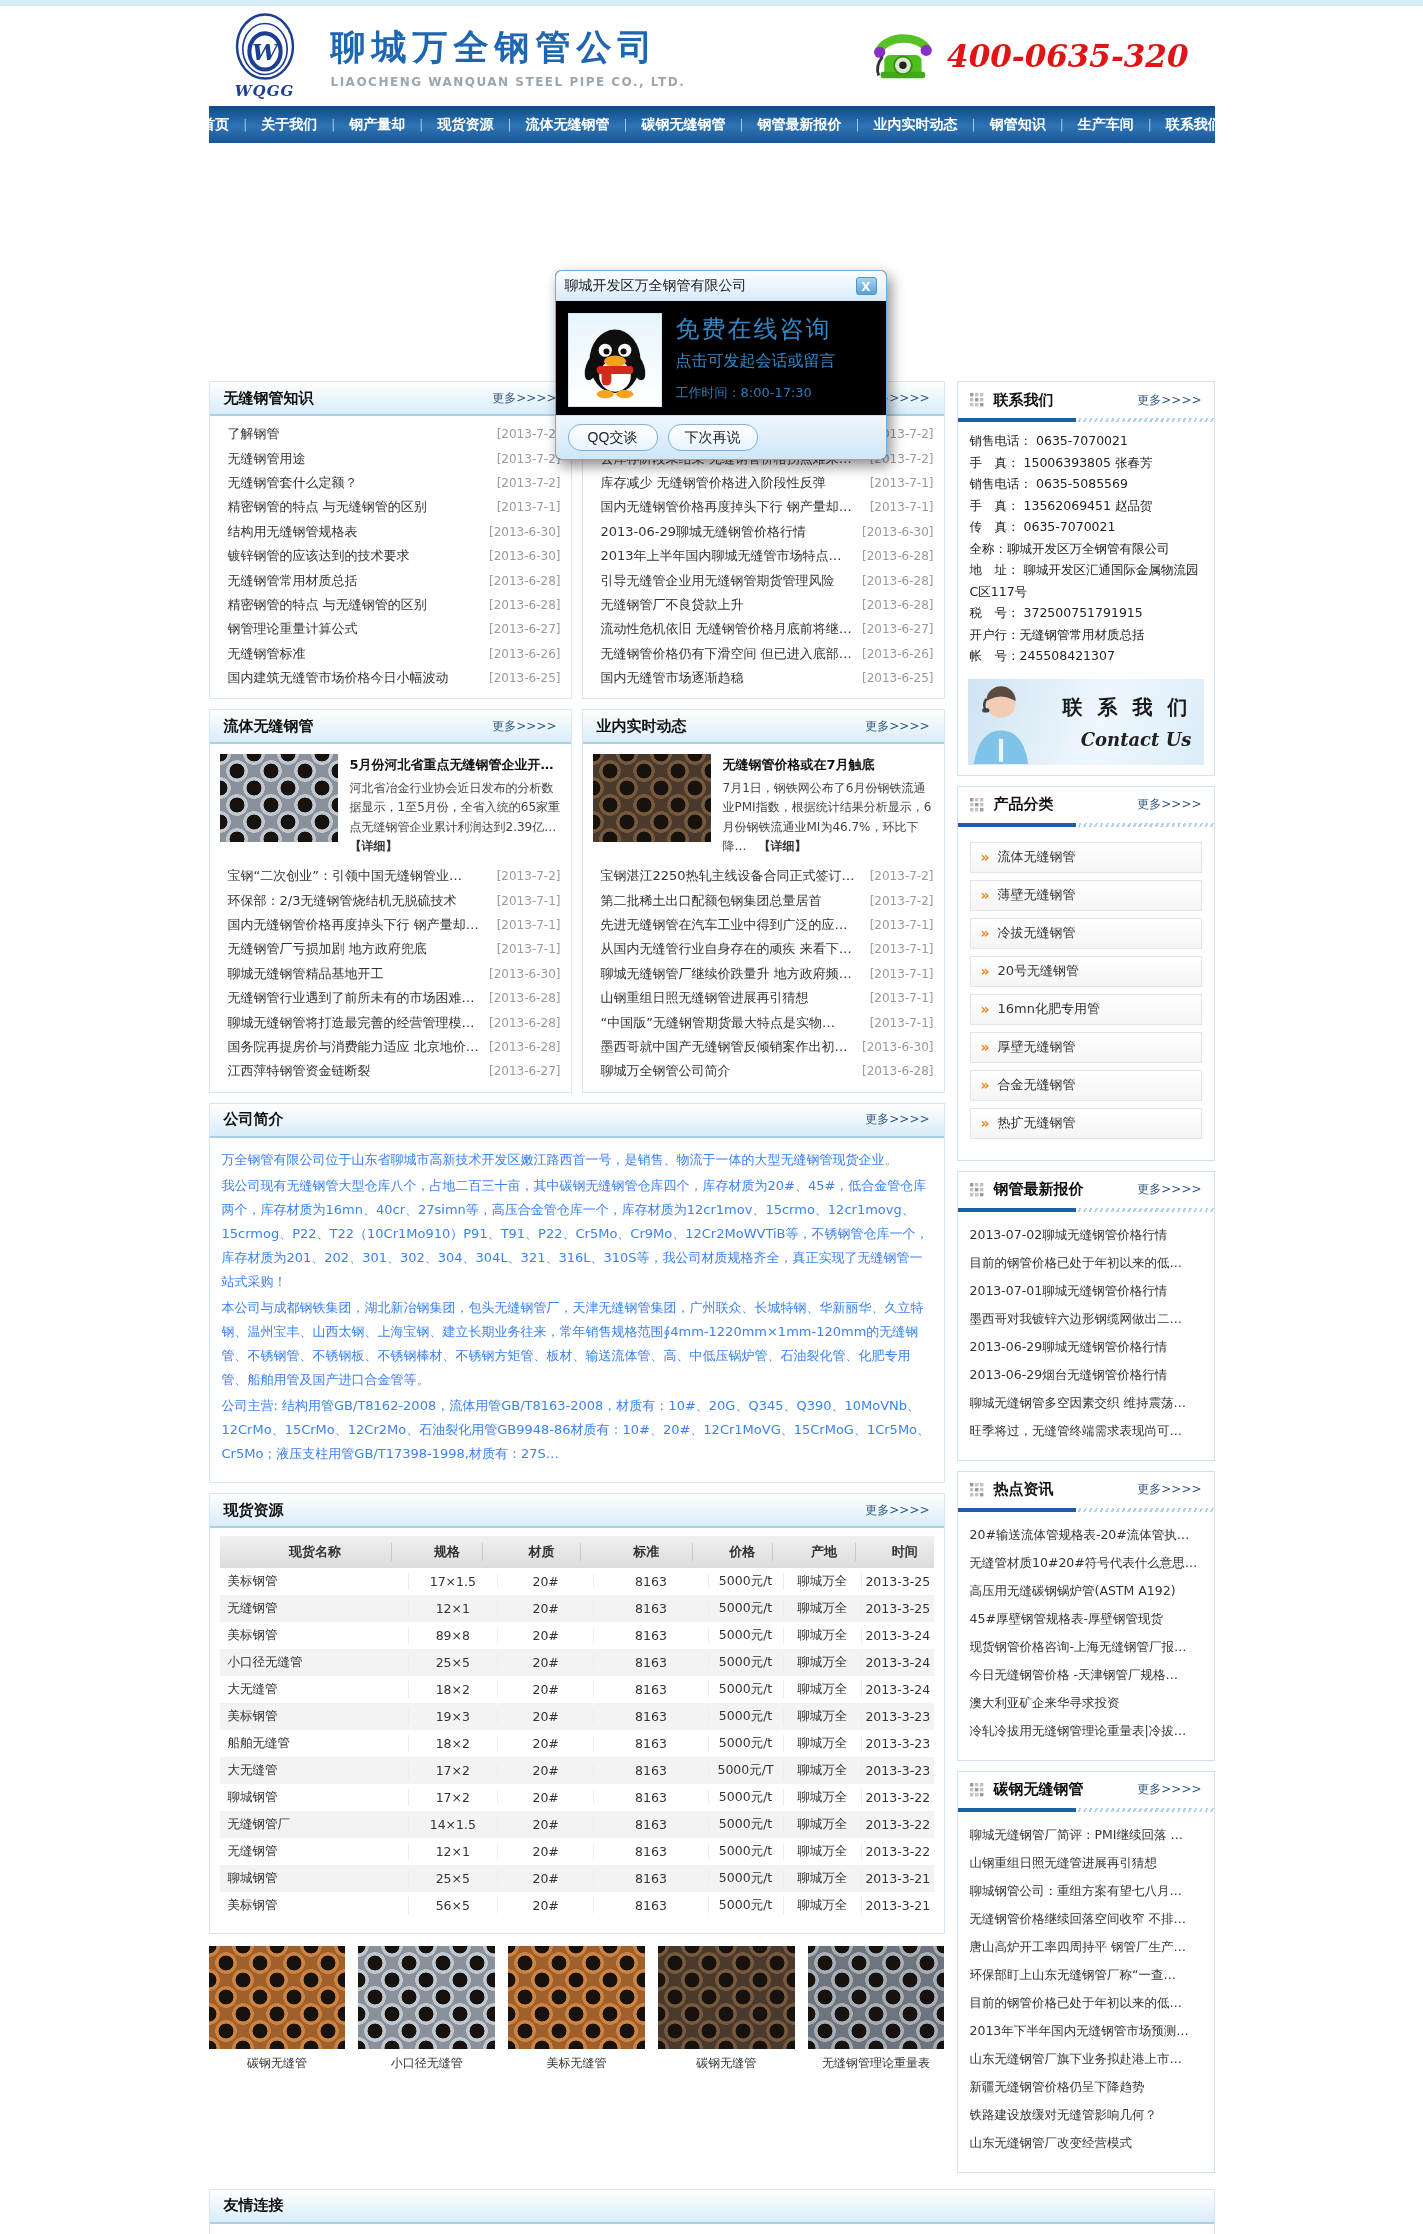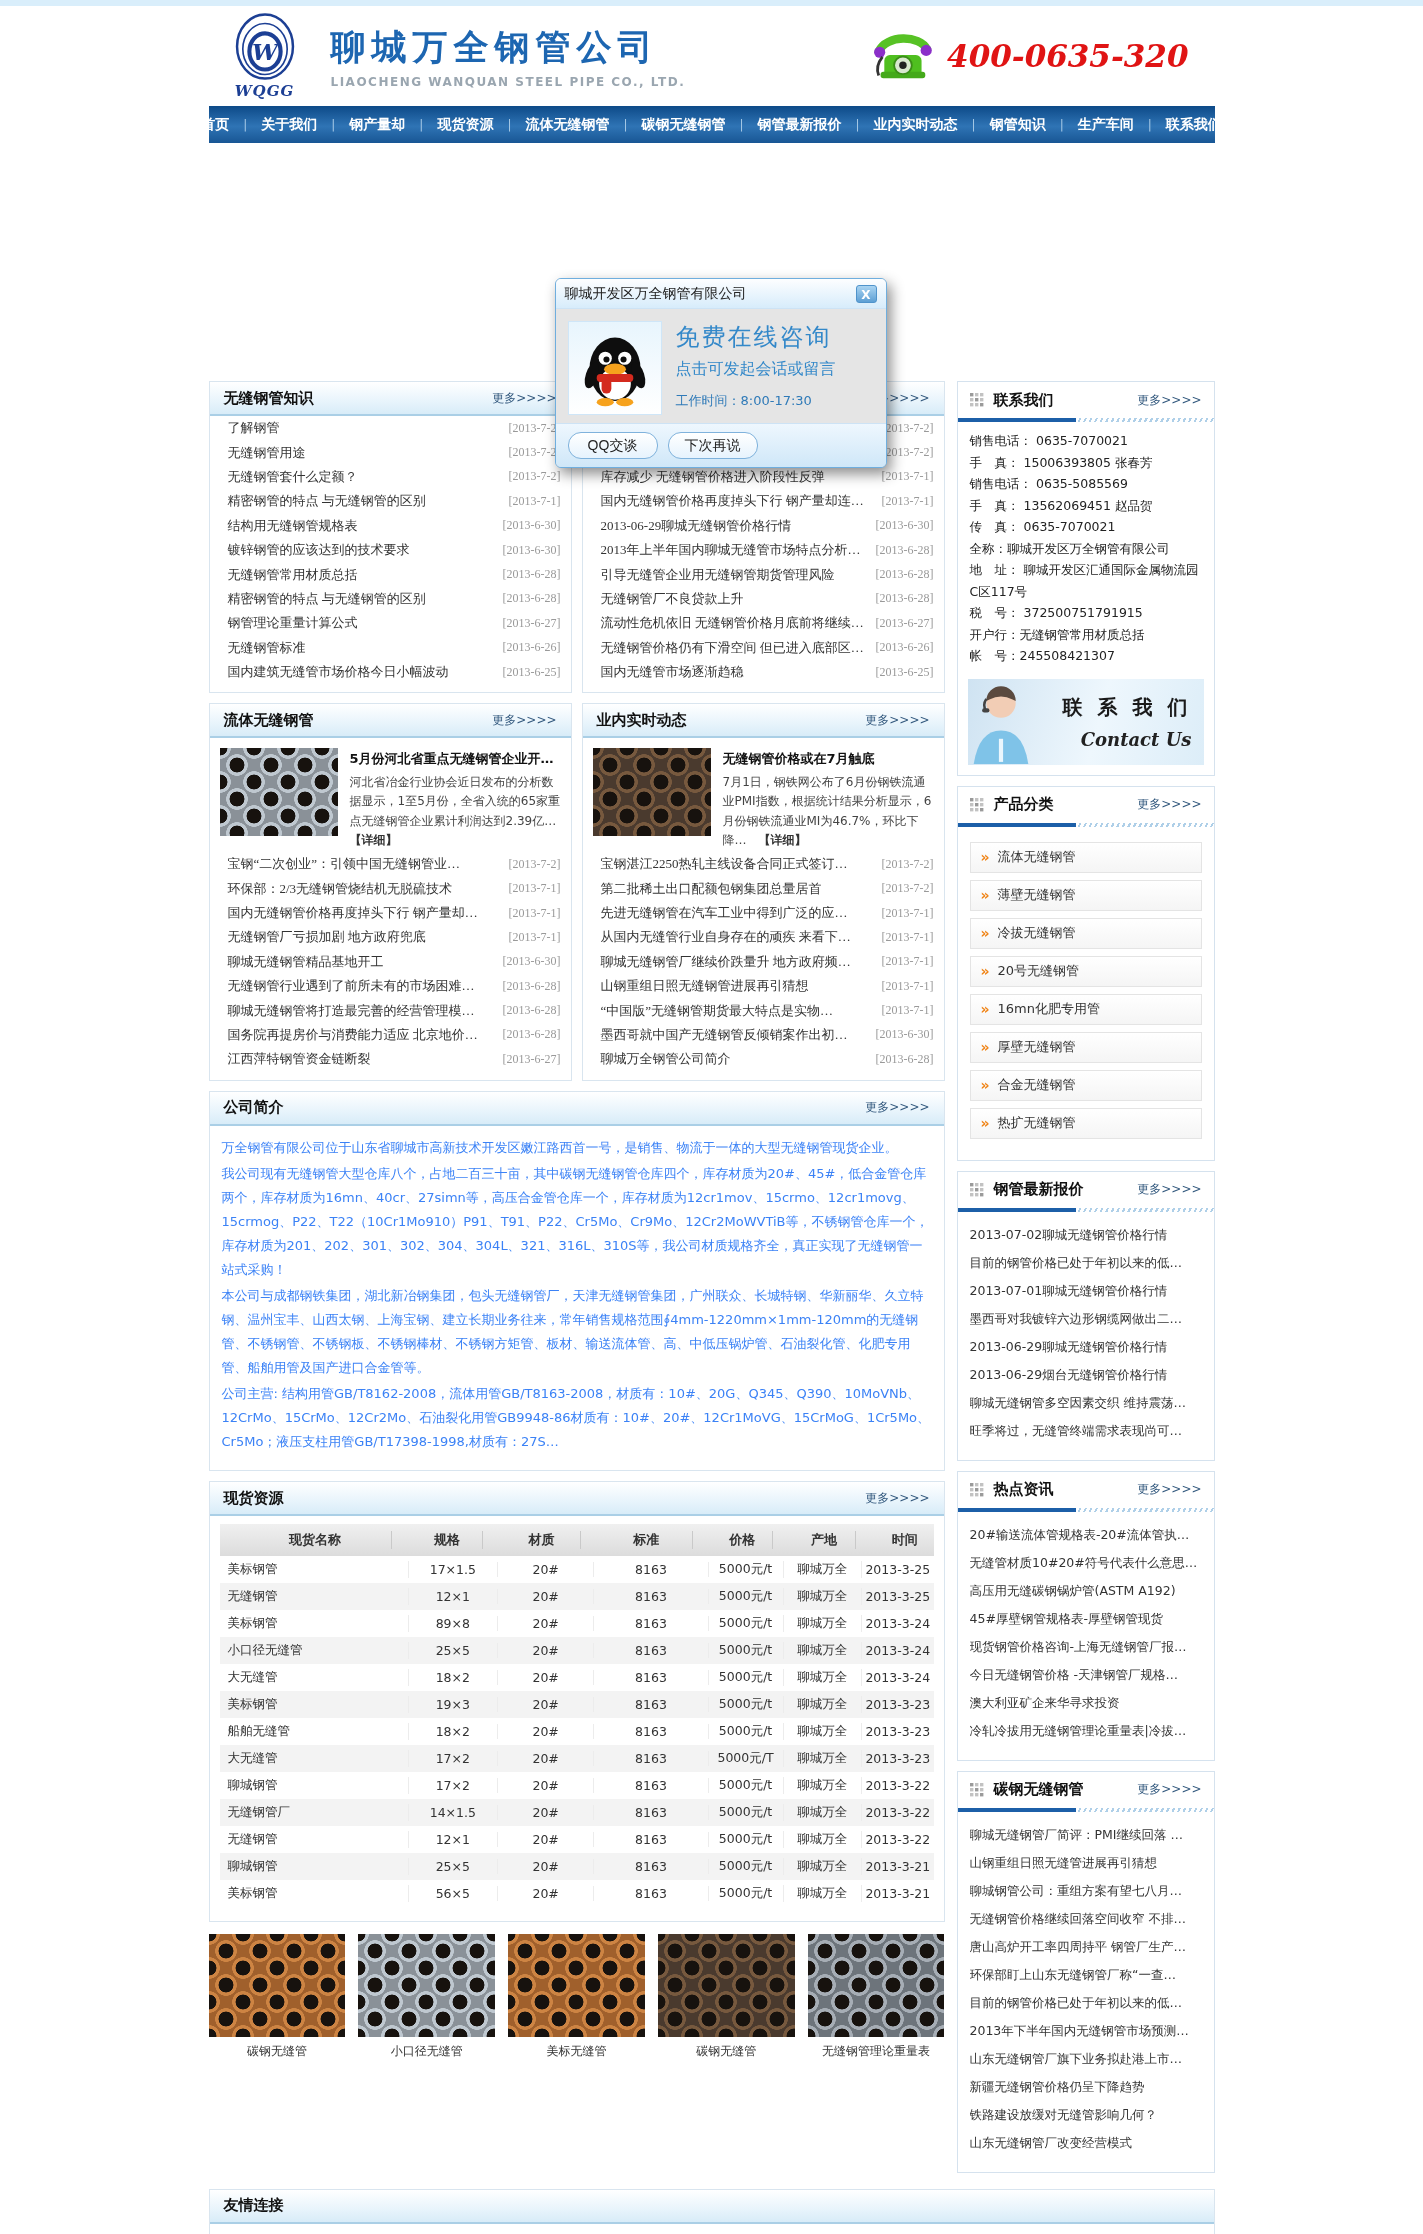--- a/index.html
+++ b/index.html
@@ -34,21 +34,21 @@
 .col-l{width:736px;}
 .col-r{width:258px;}
 .row2{display:flex;gap:10px;margin-bottom:10px;}
 .half{width:363px;}
 
 
 .box{border:1px solid #d9e5ef;background:#fff;}
 .box-h{height:34px;display:flex;align-items:center;justify-content:space-between;padding:0 14px;background:linear-gradient(180deg,#ffffff 0%,#eaf5fc 55%,#d8ecf8 100%);border-bottom:2px solid #aacfe6;}
 .box-t{font-weight:bold;font-size:15px;color:#111;}
 .more{font-size:12px;color:#33597e;white-space:nowrap;}
-.nlist{padding:0 10px 8px;font-family:Liberation Serif, serif;}
+.nlist{padding:6px 10px 8px;}
 .nrow{display:flex;justify-content:space-between;align-items:center;height:24.4px;overflow:hidden;}
 .nrow .ti{white-space:nowrap;overflow:hidden;text-overflow:ellipsis;color:#333;padding-left:8px;font-size:13px;}
 .nrow .dt{color:#999;font-size:12px;flex-shrink:0;margin-left:8px;}
 
 
 .feat{display:flex;gap:12px;padding:10px 10px 2px;}
 .fimg{width:118px;height:88px;flex-shrink:0;}
 .ftxt{flex:1;min-width:0;}
 .ft{display:block;font-size:13px;font-weight:bold;color:#111;margin:2px 0 5px;white-space:nowrap;overflow:hidden;text-overflow:ellipsis;}
 .fx{font-size:12px;color:#444;line-height:1.6;}
@@ -112,21 +112,21 @@
 .pitem a{font-size:13px;color:#333;}
 .rlist{padding:4px 12px 6px;}
 .rrow{height:28px;display:flex;align-items:center;overflow:hidden;}
 .rrow a{font-size:12.5px;color:#333;white-space:nowrap;overflow:hidden;text-overflow:ellipsis;}
 
 
 .links{margin-top:6px;}
 .lgrid{display:grid;grid-template-columns:repeat(9,1fr);row-gap:16px;padding:16px 10px 18px;}
 
 
-.qq{position:absolute;left:346px;top:272px;width:332px;background:#e5e5e5;border:1px solid #6faede;border-radius:6px;box-shadow:4px 6px 14px rgba(0,0,0,.45);overflow:hidden;z-index:50;}
+.qq{position:absolute;left:346px;top:264px;width:332px;background:#000000;border:1px solid #6faede;border-radius:6px;box-shadow:4px 6px 14px rgba(0,0,0,.45);overflow:hidden;z-index:50;}
 .qq-h{height:30px;background:linear-gradient(#fdfeff,#d7ecfb);display:flex;align-items:center;justify-content:space-between;padding:0 9px;border-bottom:1px solid #cde3f5;}
 .qq-t{font-size:14px;color:#222;}
 .qq-x{width:21px;height:18px;background:linear-gradient(#a9d4f2,#5d9fd4);color:#fff;border-radius:3px;text-align:center;font-weight:bold;font-size:12px;line-height:18px;border:1px solid #4f93cb;}
 .qq-body{display:flex;gap:14px;padding:12px 12px 8px;}
 .qq-av{width:94px;height:94px;border:1px solid #cfe6f8;background:linear-gradient(#e8f5fd,#ffffff);display:flex;align-items:center;justify-content:center;flex-shrink:0;}
 .qq-h1{font-size:24px;color:#3388c9;letter-spacing:2px;}
 .qq-h2{font-size:16px;color:#3388c9;margin-top:6px;}
 .qq-h3{font-size:13px;color:#2f7ab8;margin-top:12px;}
 .qq-f{display:flex;gap:10px;padding:8px 12px;background:linear-gradient(#eef7fe,#cfe7f8);border-top:1px solid #cde3f5;}
 .qq-btn{min-width:90px;height:27px;border:1px solid #7fb2dc;border-radius:13px;background:linear-gradient(#ffffff,#e6f3fd);font-size:14px;color:#222;text-align:center;line-height:25px;padding:0 12px;}

